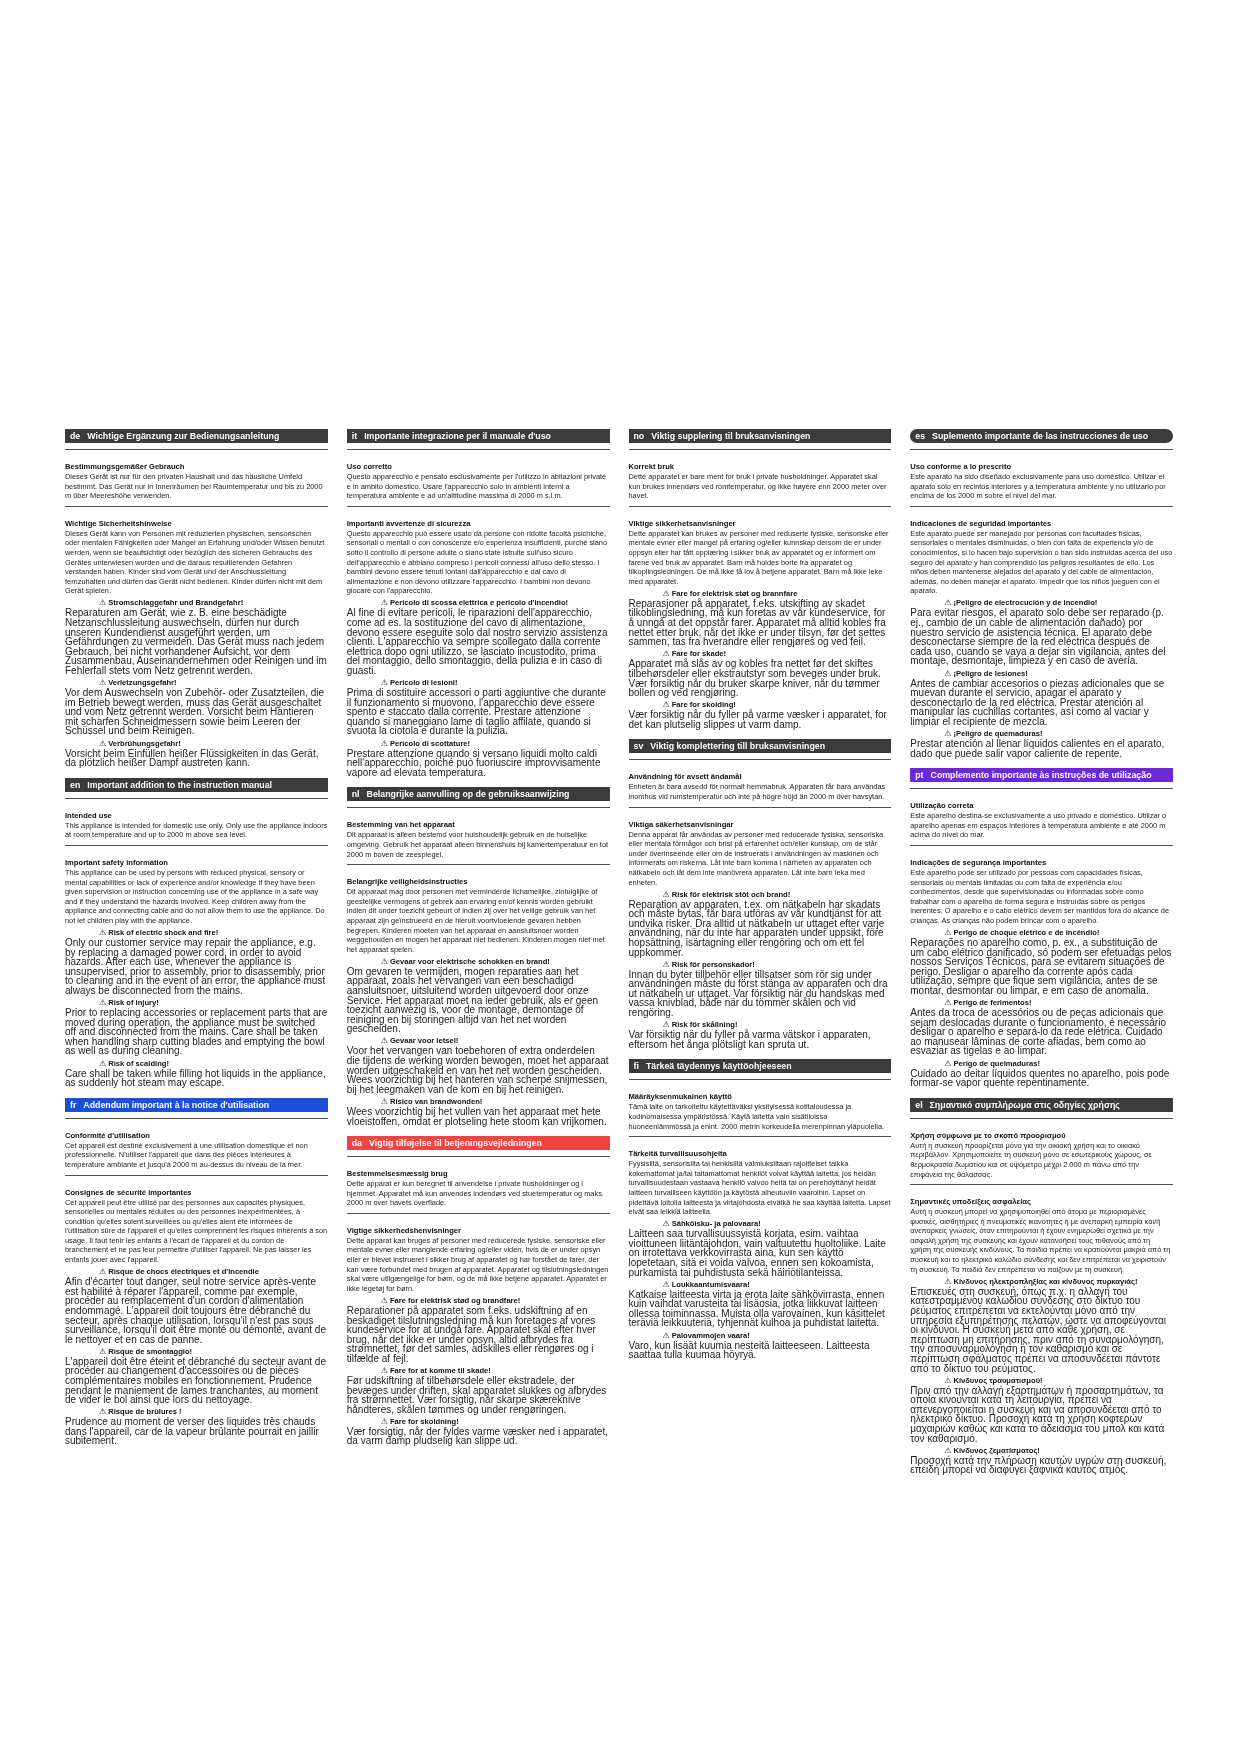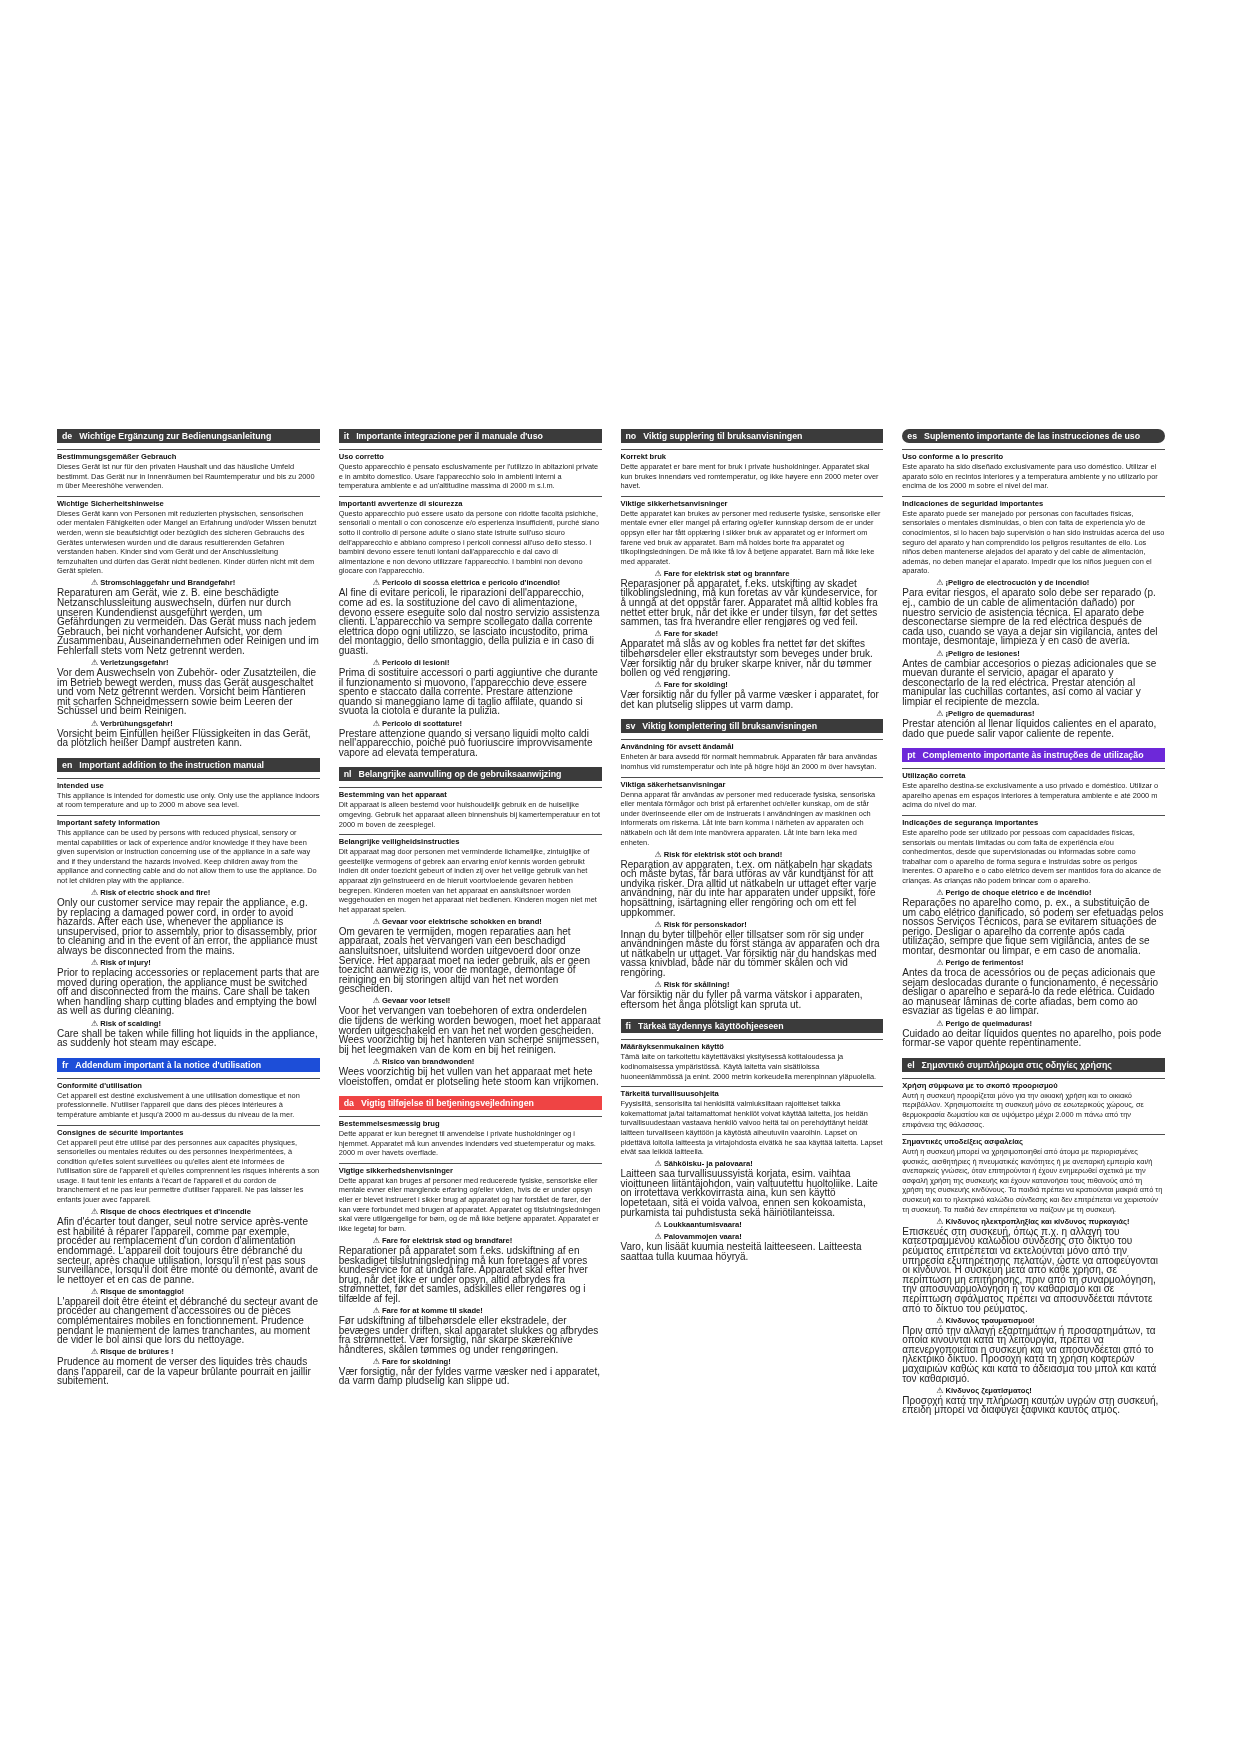--- a/index.html
+++ b/index.html
@@ -4,34 +4,34 @@
 <style>
   html,body { margin:0; padding:0; }
   body {
     width:1241px; height:1754px; position:relative;
     background:#ffffff;
     font-family:"Liberation Sans", sans-serif;
     -webkit-font-smoothing:antialiased;
   }
   .page { position:absolute; inset:0; background:#ffffff; }
   .content {
-    position:absolute; left:57px; top:429px; width:1108px;
+    position:absolute; left:65px; top:429px; width:1108px;
     display:grid; grid-template-columns:repeat(4,1fr); column-gap:19px;
     align-items:start;
   }
   .col { min-width:0; }
   .lang-bar {
     background:#3b3b3b; color:#ffffff;
     font-size:8.8px; font-weight:bold; line-height:10px;
     padding:2px 5px 2px 5px; margin-top:10px;
     white-space:nowrap; overflow:hidden;
   }
   .col .lang-bar:first-child { margin-top:0; }
   .lang-code { margin-right:7px; }
-  .section { border-top:1.2px solid #4d4d4d; margin-top:5px; padding-top:2px; }
+  .section { border-top:1.2px solid #4d4d4d; margin-top:5px; padding-top:12px; }
   .lang-bar + .section { margin-top:6px; }
   .sec-heading { font-weight:bold; font-size:7.6px; line-height:10px; color:#111111; }
   .sec-text { font-size:7.4px; line-height:9.6px; color:#222222; }
   .warning { margin-top:2.5px; }
   .warn-heading { font-weight:bold; font-size:7.6px; line-height:10px; padding-left:34px; color:#111111; }
   .warn-icon { font-size:8px; margin-right:2px; font-weight:normal; }
   .warn-text { font-size:10px; line-height:9.6px; color:#222222; }
 </style>
 </head>
 <body>
@@ -219,20 +219,21 @@
         <div class="section">
           <div class="sec-heading">Tärkeitä turvallisuusohjeita</div>
           <div class="sec-text">Fyysisiltä, sensorisilta tai henkisiltä valmiuksiltaan rajoitteiset taikka kokemattomat ja/tai taitamattomat henkilöt voivat käyttää laitetta, jos heidän turvallisuudestaan vastaava henkilö valvoo heitä tai on perehdyttänyt heidät laitteen turvalliseen käyttöön ja käytöstä aiheutuviin vaaroihin. Lapset on pidettävä loitolla laitteesta ja virtajohdosta eivätkä he saa käyttää laitetta. Lapset eivät saa leikkiä laitteella.</div>
         </div>
         <div class="warning">
           <div class="warn-heading"><span class="warn-icon">⚠</span><span class="warn-title">Sähköisku- ja palovaara!</span></div>
           <div class="warn-text">Laitteen saa turvallisuussyistä korjata, esim. vaihtaa vioittuneen liitäntäjohdon, vain valtuutettu huoltoliike. Laite on irrotettava verkkovirrasta aina, kun sen käyttö lopetetaan, sitä ei voida valvoa, ennen sen kokoamista, purkamista tai puhdistusta sekä häiriötilanteissa.</div>
         </div>
         <div class="warning">
           <div class="warn-heading"><span class="warn-icon">⚠</span><span class="warn-title">Loukkaantumisvaara!</span></div>
+          <div class="warn-text">Katkaise laitteesta virta ja erota laite sähkövirrasta, ennen kuin vaihdat varusteita tai lisäosia, jotka liikkuvat laitteen ollessa toiminnassa. Muista olla varovainen, kun käsittelet teräviä leikkuuteriä, tyhjennät kulhoa ja puhdistat laitetta.</div>
         </div>
         <div class="warning">
           <div class="warn-heading"><span class="warn-icon">⚠</span><span class="warn-title">Palovammojen vaara!</span></div>
           <div class="warn-text">Varo, kun lisäät kuumia nesteitä laitteeseen. Laitteesta saattaa tulla kuumaa höyryä.</div>
         </div>
       </div>
       <div class="col">
         <div class="lang-bar" style="background: rgb(59, 59, 59); color: rgb(255, 255, 255); border-radius: 7px;"><span class="lang-code">es</span><span class="lang-title">Suplemento importante de las instrucciones de uso</span></div>
         <div class="section">
           <div class="sec-heading">Uso conforme a lo prescrito</div>

